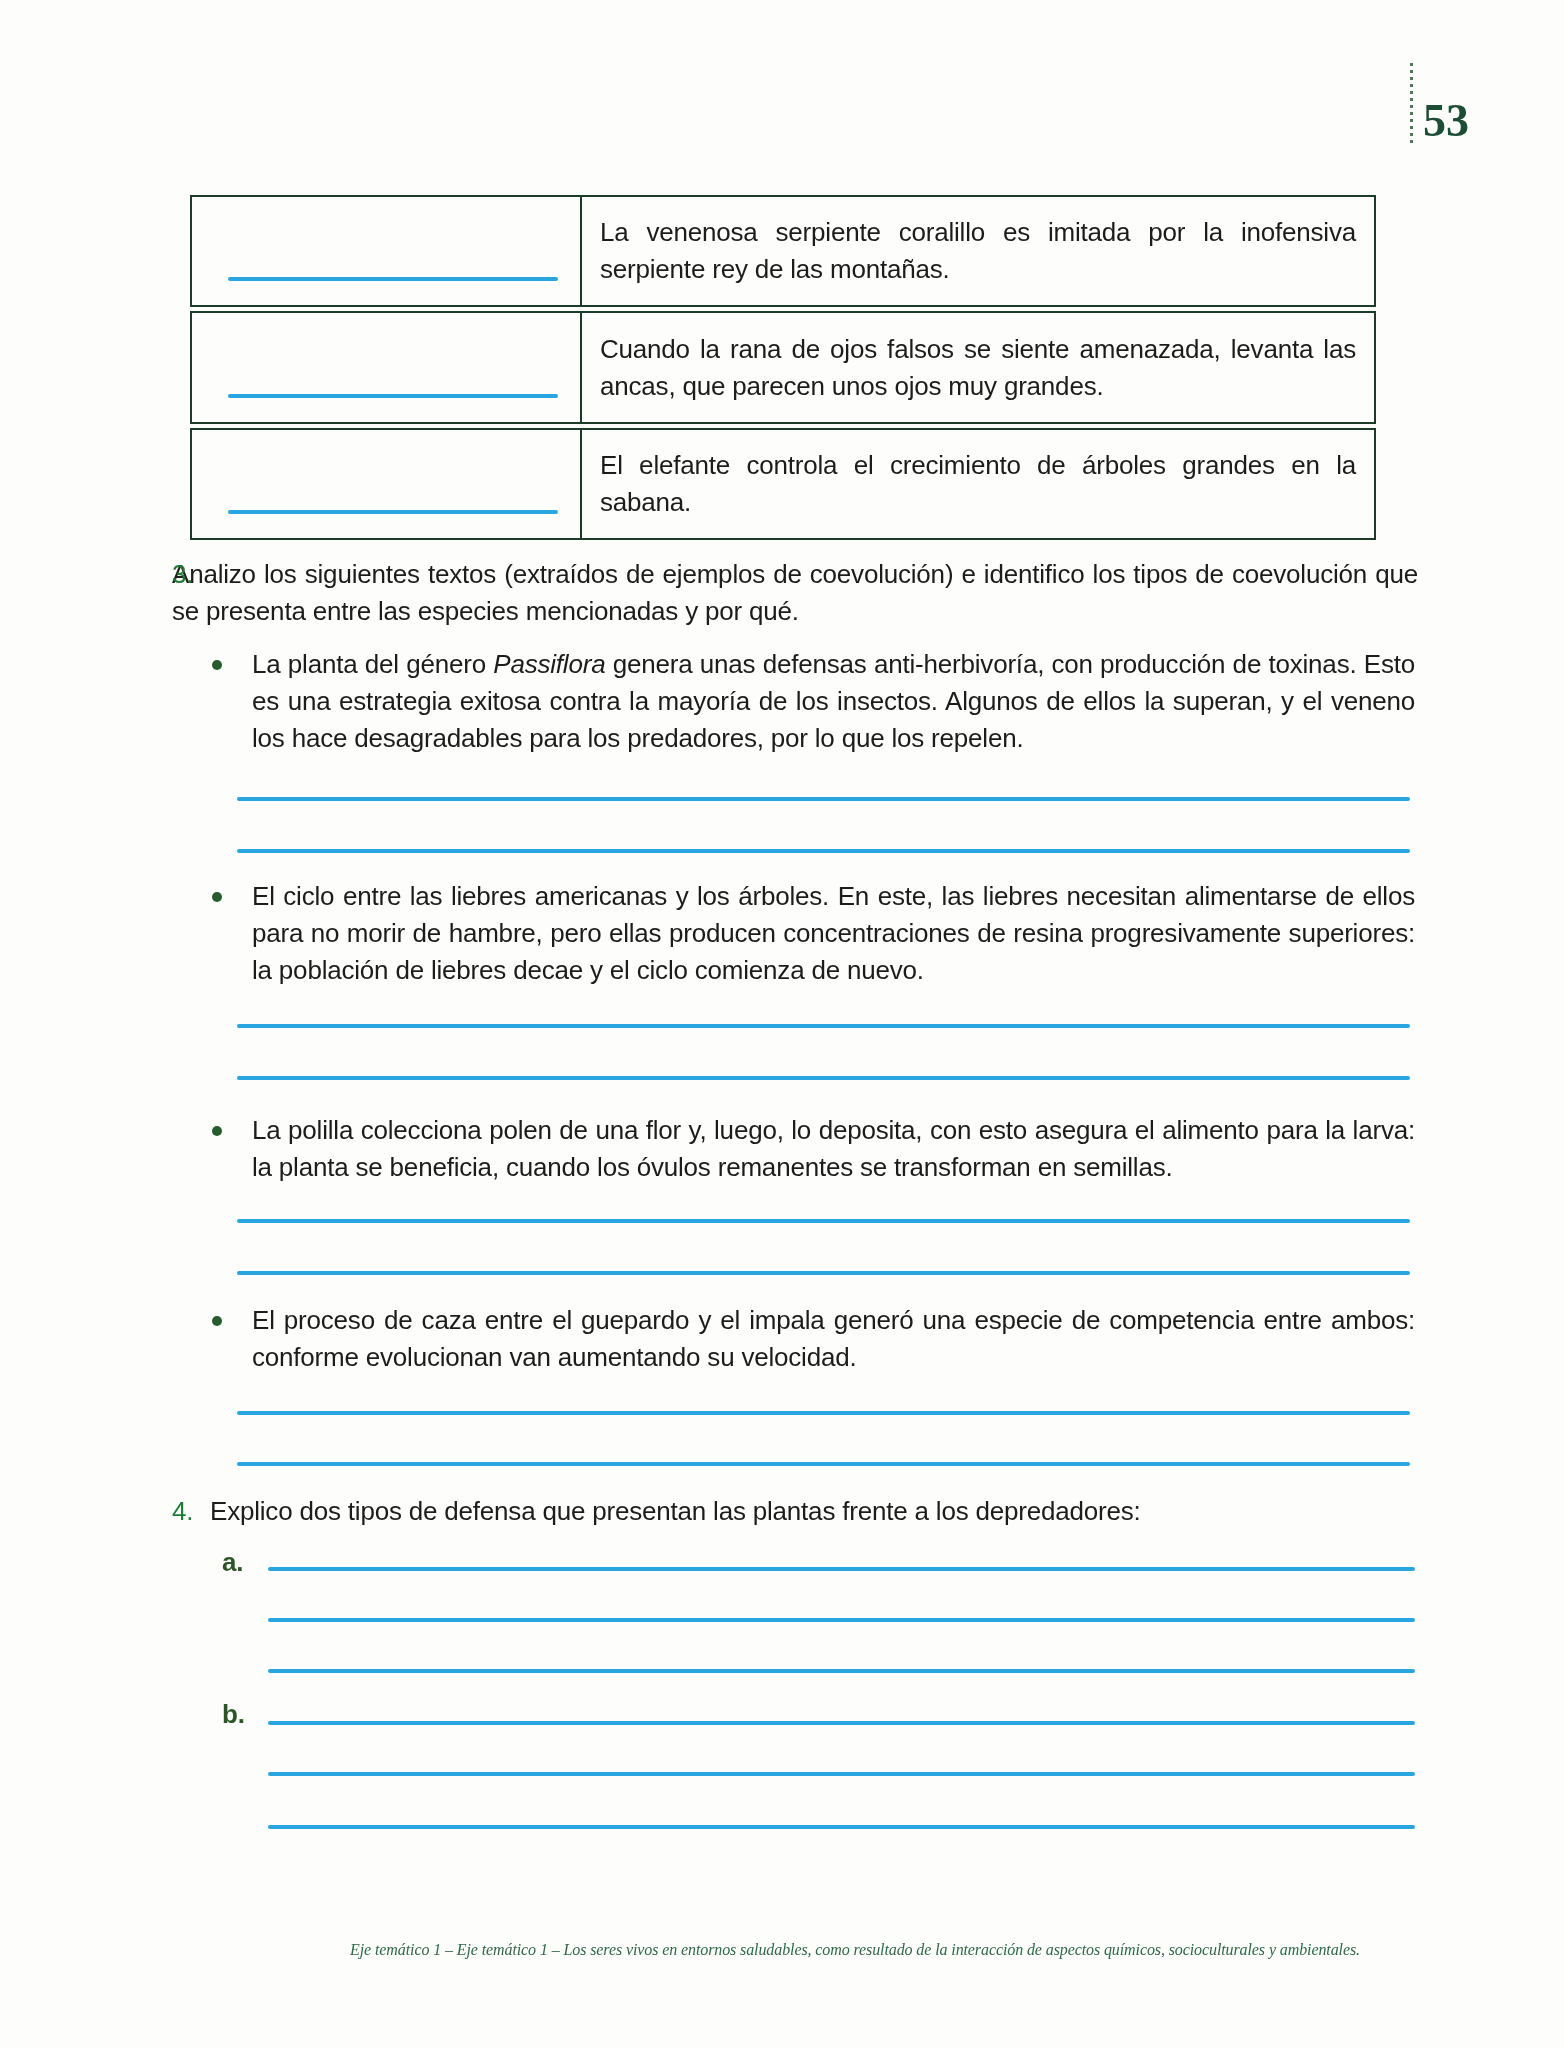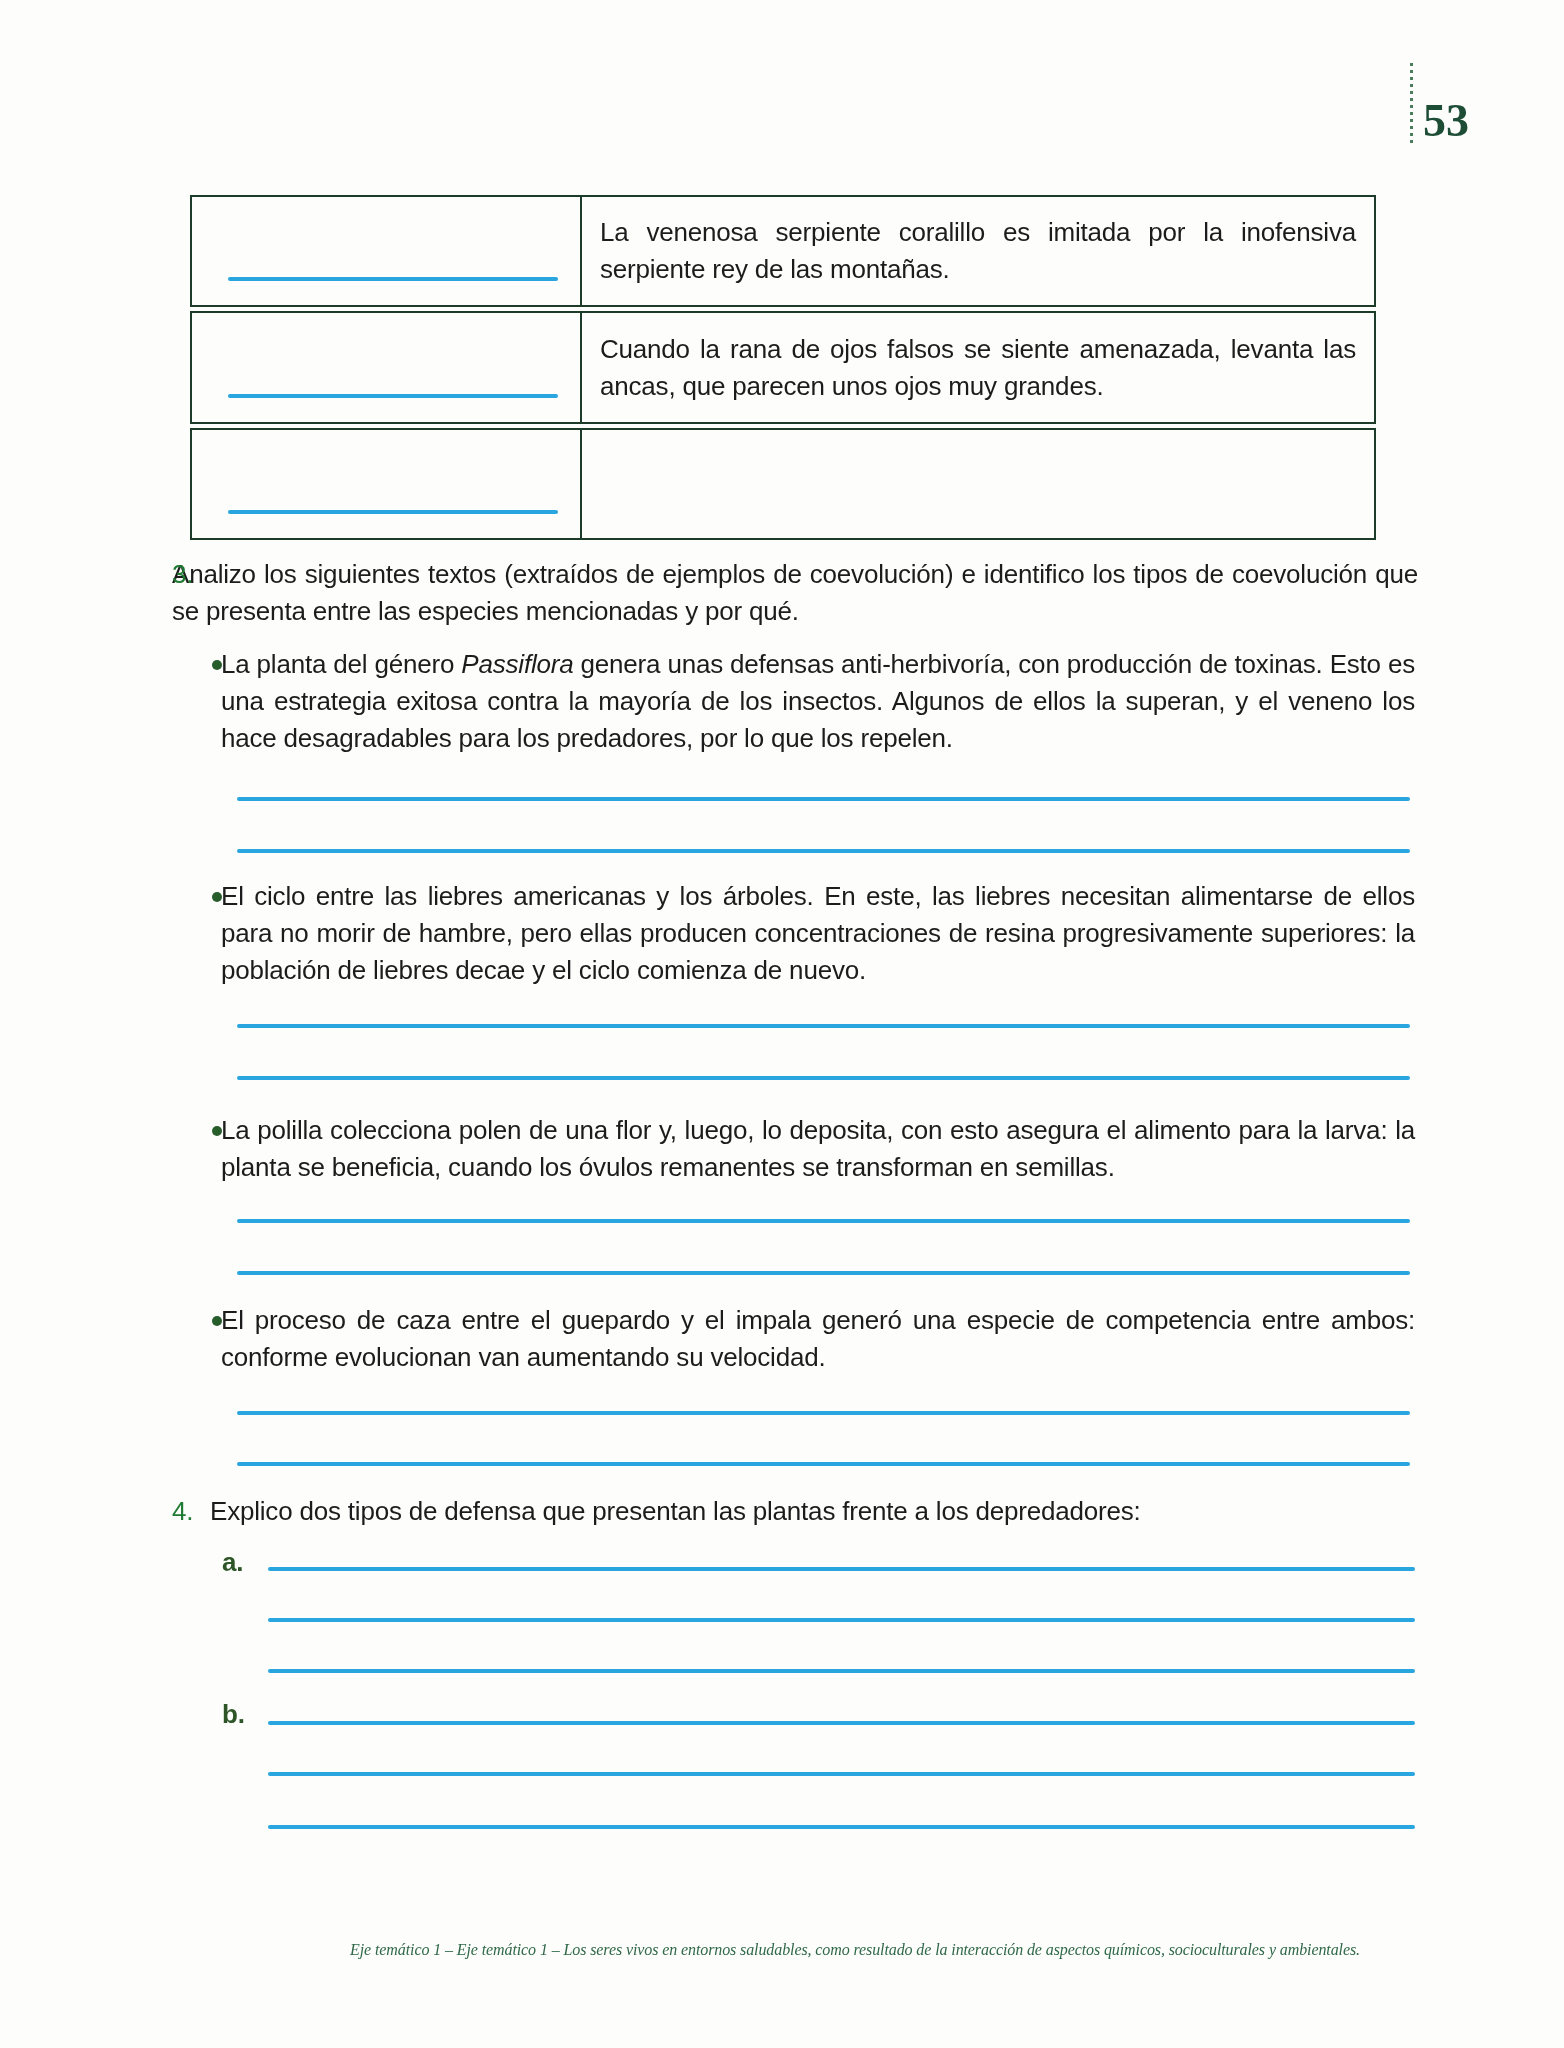--- a/index.html
+++ b/index.html
@@ -51,21 +51,21 @@
   
   .bullet { position:absolute; left:210px; width:1205px; }
   #bullet-0 { top:646px; }
   #bullet-1 { top:878px; }
   #bullet-2 { top:1112px; }
   #bullet-3 { top:1302px; }
   .bdot {
     position:absolute; left:2px; top:14px; width:10px; height:10px;
     border-radius:50%; background:#275c2b;
   }
-  .btext { margin-left:11px; }
+  .btext { margin-left:42px; }
   .italic { font-style:italic; }
 
   
   .wline { position:absolute; height:4px; background:#29a5e0; border-radius:2px; }
   .wline.bl { left:237px; width:1173px; }
   .wline.sl { left:268px; width:1147px; }
 
   
   .sub-label {
     position:absolute; left:222px; color:#2e5528;
@@ -102,20 +102,23 @@
     <div class="tcell-left">
       <div class="ansline"></div>
     </div>
     <div class="tcell-right">
       <p class="body-text">Cuando la rana de ojos falsos se siente amenazada, levanta las ancas, que parecen unos ojos muy grandes.</p>
     </div>
   </div>
   <div class="trow" id="trow-2">
     <div class="tcell-left">
       <div class="ansline"></div>
+    </div>
+    <div class="tcell-right">
+      <p class="body-text">El elefante controla el crecimiento de árboles grandes en la sabana.</p>
     </div>
   </div>
 
   <div class="exercise" id="ex3">
     <span class="ex-num">3.</span>
     <div class="ex-text body-text">Analizo los siguientes textos (extraídos de ejemplos de coevolución) e identifico los tipos de coevolución que se presenta entre las especies mencionadas y por qué.</div>
   </div>
 
   <div class="bullet" id="bullet-0">
     <span class="bdot"></span>

